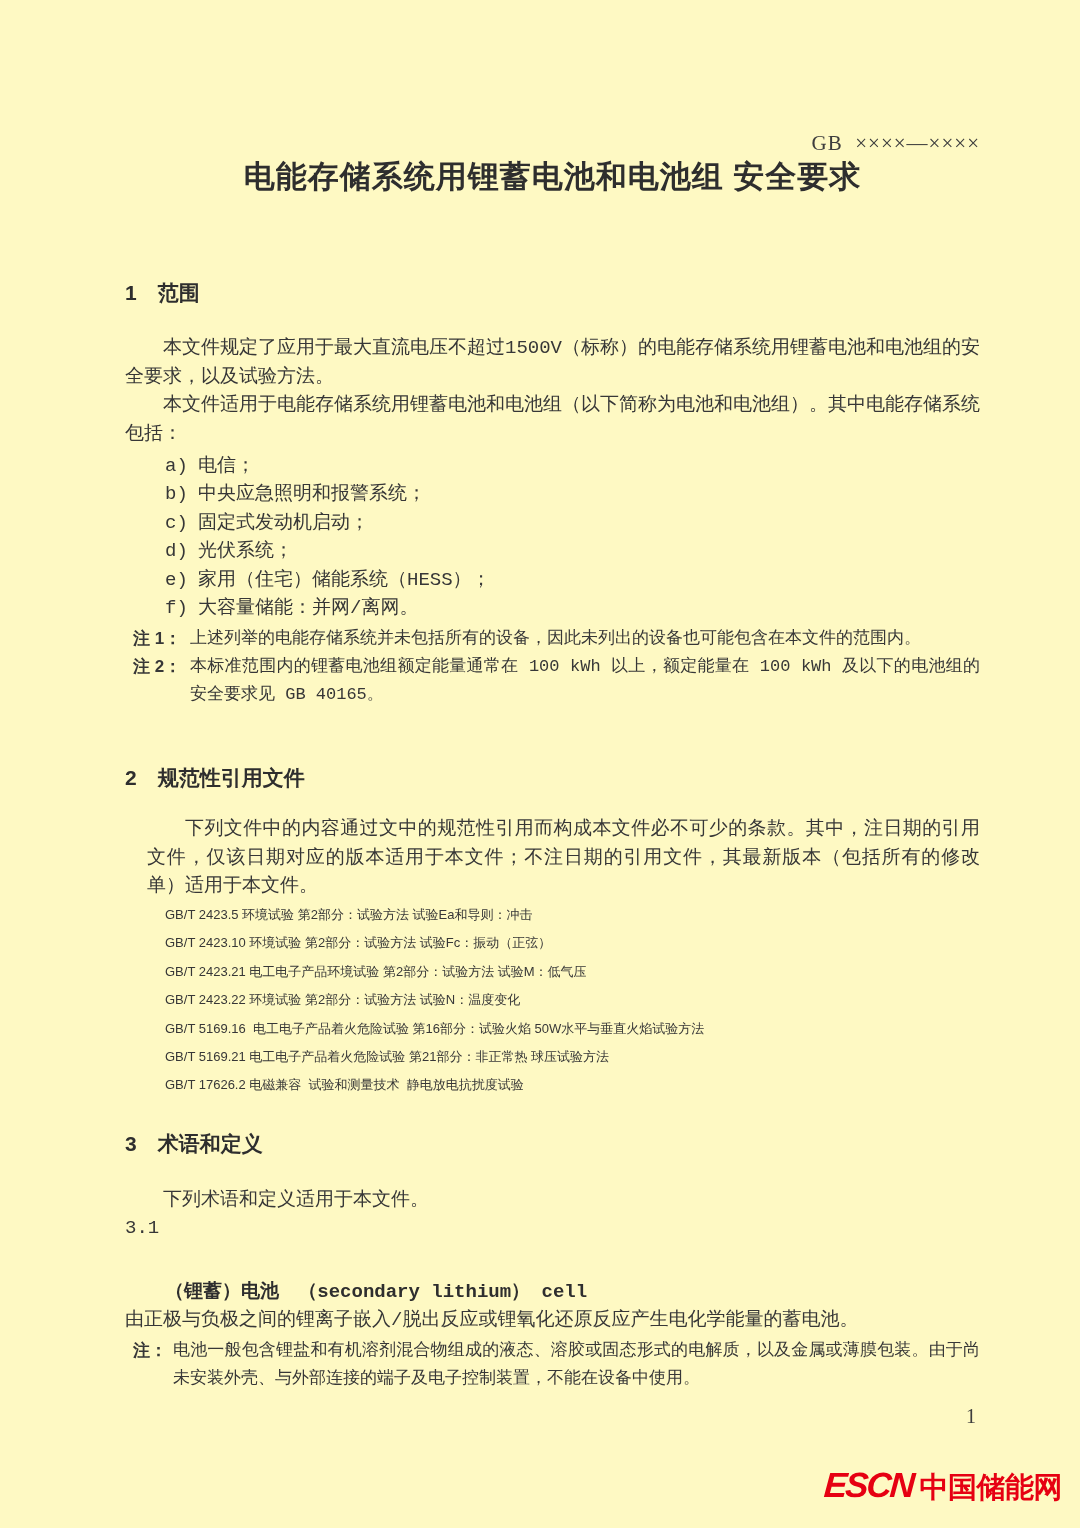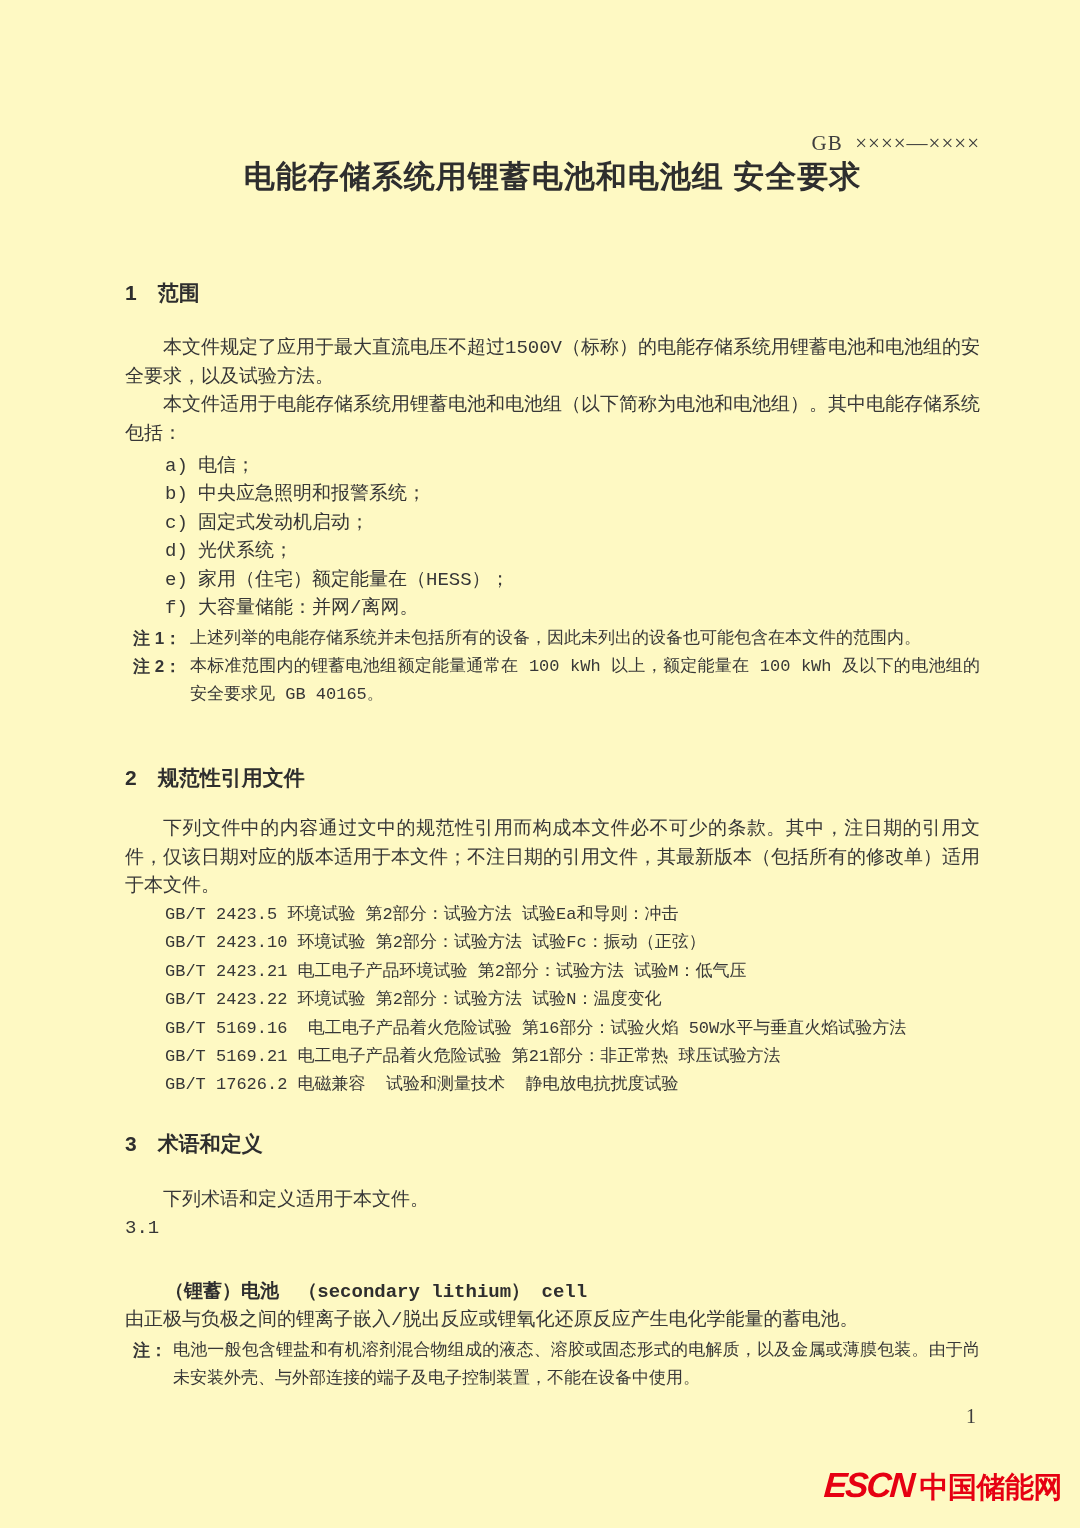--- a/index.html
+++ b/index.html
@@ -71,24 +71,24 @@
     flex:0 0 57px;
     font-family:"Liberation Sans","DejaVu Sans",sans-serif;
     font-weight:bold;
     white-space:pre;
   }
   .note .note-label.short { flex:0 0 40px; }
   .note .note-text { flex:1; }
   .ref-list { margin-top:0; }
   .ref-item {
     padding-left:40px;
-    font-size:17px;
+    font-size:13px;
     line-height:28.4px;
     white-space:pre;
-    font-family:Liberation Mono, monospace;
+    font-family:Liberation Sans, sans-serif;
   }
   .term-number {
     font-size:19px;
     line-height:28px;
     font-family:"Liberation Mono","DejaVu Sans Mono",serif;
   }
   .term-line {
     padding-left:40px;
     font-weight:bold;
     font-size:19px;
@@ -134,21 +134,21 @@
     font-family:"Liberation Sans","DejaVu Sans",sans-serif;
     font-weight:bold;
     font-size:29px;
     letter-spacing:-0.5px;
   }
   
   .mt-sec1   { margin-top:81px; }
   .mt-para1  { margin-top:27px; }
   .mt-notes  { margin-top:3px;justify-content:center; }
   .mt-sec2   { margin-top:55px; }
-  .mt-para2  { margin-top:23px; }
+  .mt-para2  { margin-top:23px;margin-left:22px; }
   .mt-sec3   { margin-top:30px; }
   .mt-intro  { margin-top:28px; }
   .mt-note3  { margin-top:2px; }
 </style>
 </head>
 <body>
 
 <div class="page">
   <div class="content">
 
@@ -176,21 +176,21 @@
       <div class="scope-item">
         <span class="li-label">c)</span>
         <span>固定式发动机启动；</span>
       </div>
       <div class="scope-item">
         <span class="li-label">d)</span>
         <span>光伏系统；</span>
       </div>
       <div class="scope-item">
         <span class="li-label">e)</span>
-        <span>家用（住宅）额定能量在（HESS）；</span>
+        <span>家用（住宅）储能系统（HESS）；</span>
       </div>
       <div class="scope-item">
         <span class="li-label">f)</span>
         <span>大容量储能：并网/离网。</span>
       </div>
     </div>
 
     <div class="note mt-notes">
       <span class="note-label">注 1：</span>
       <span class="note-text">上述列举的电能存储系统并未包括所有的设备，因此未列出的设备也可能包含在本文件的范围内。</span>

